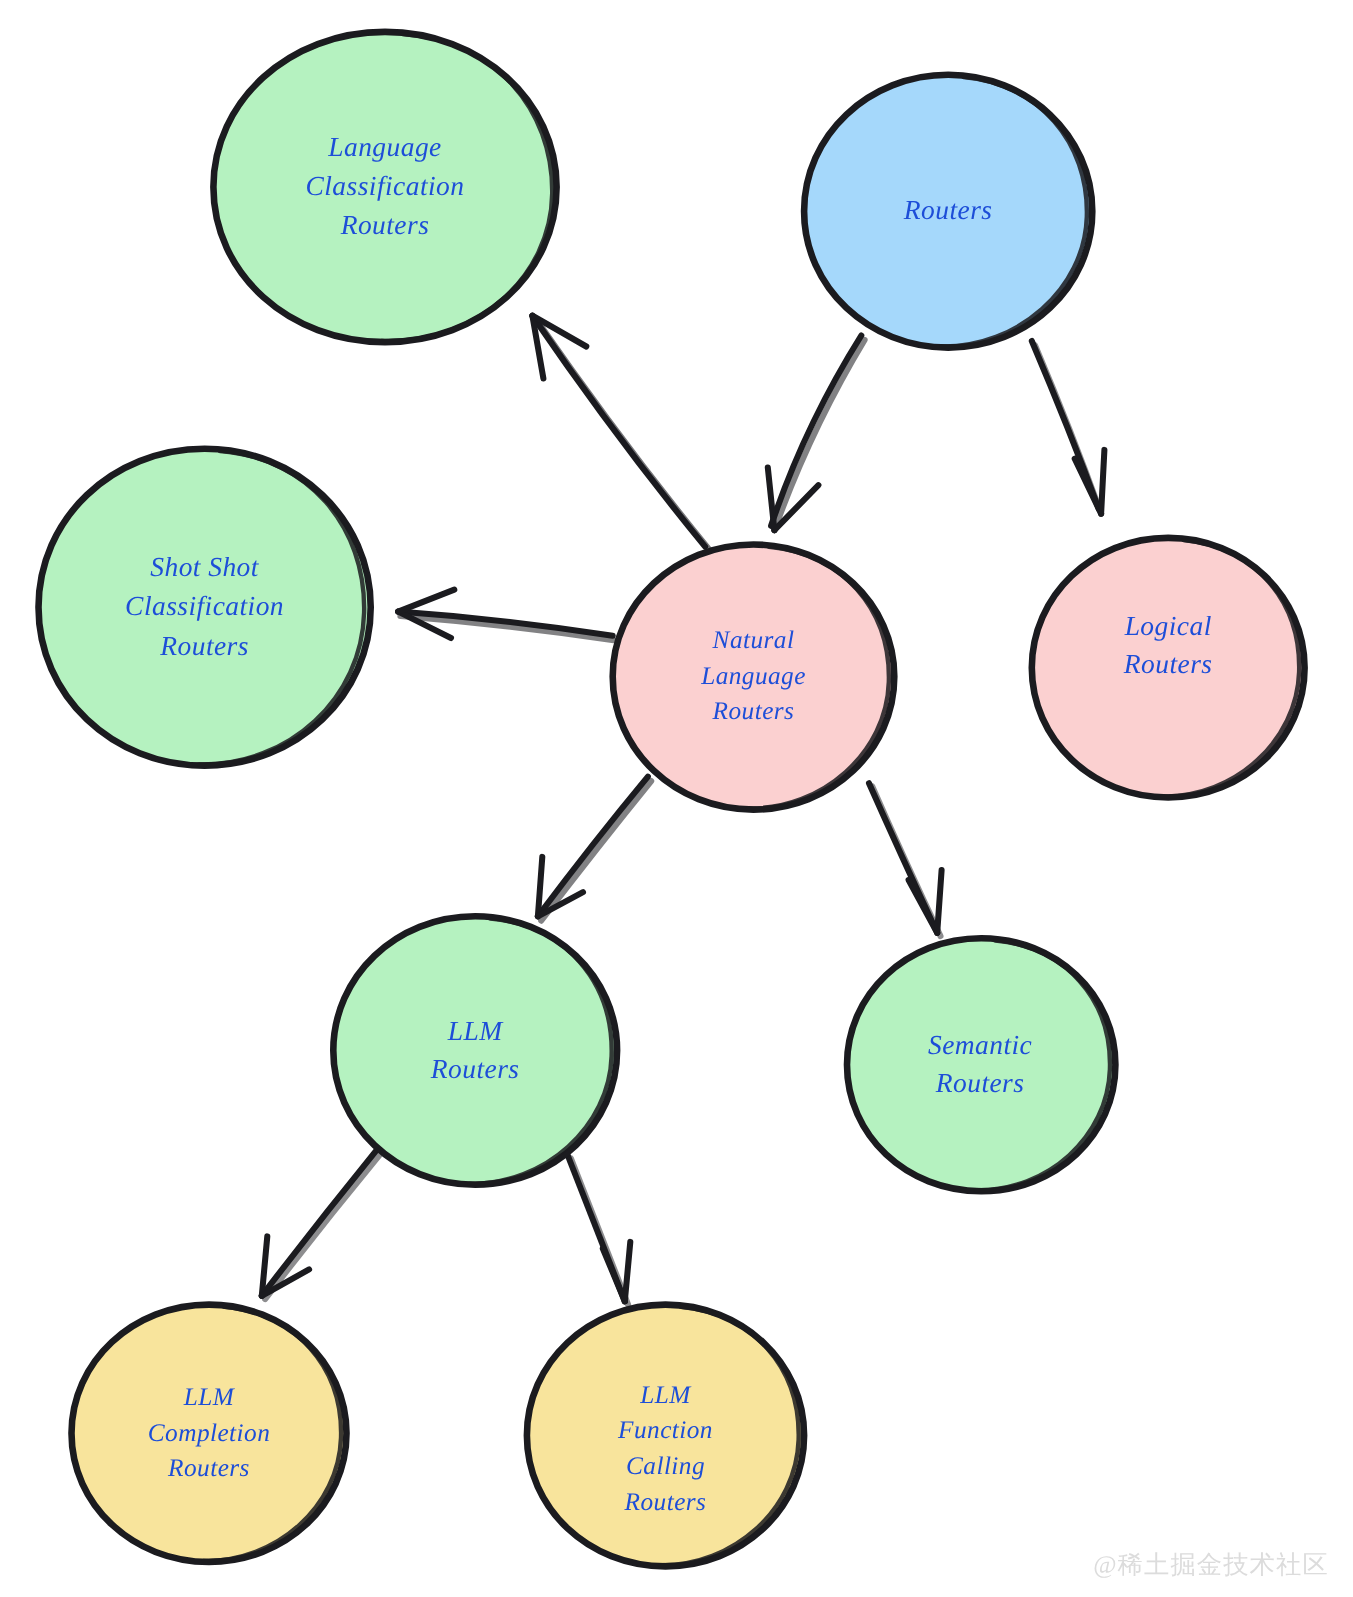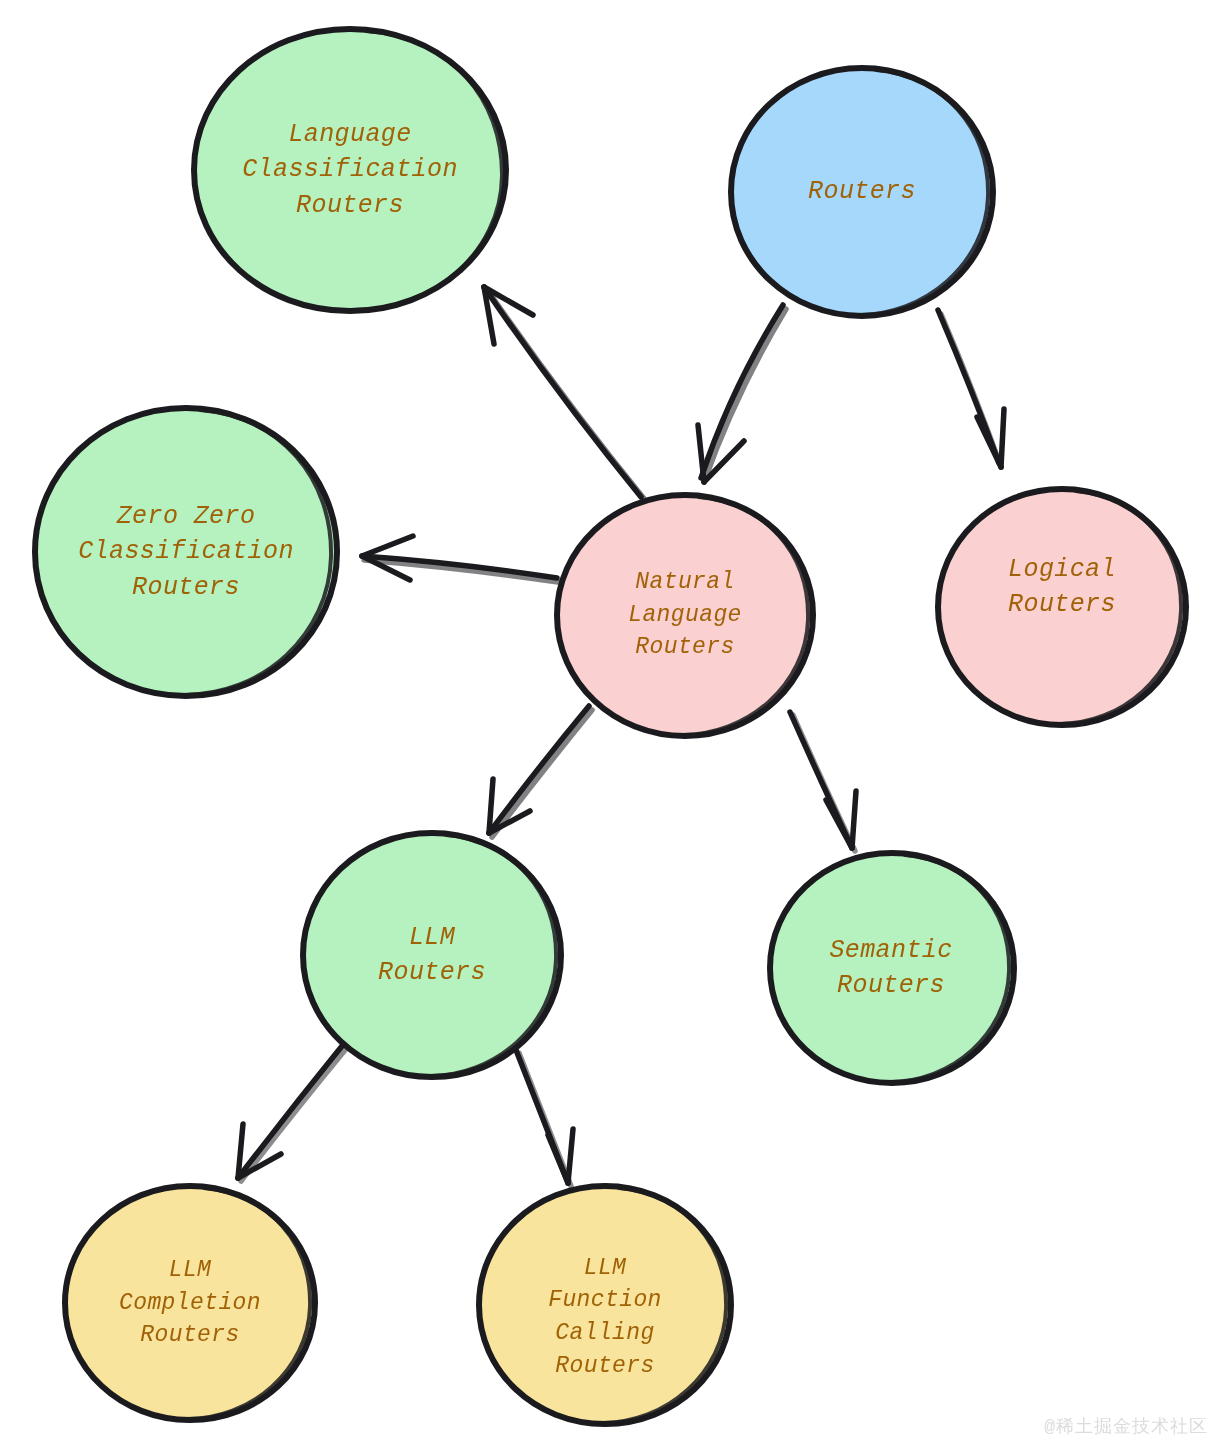--- a/index.html
+++ b/index.html
@@ -24,35 +24,35 @@
     width: 1230px;
     height: 1452px;
   }
   .node-label {
     position: absolute;
     display: flex;
     align-items: center;
     justify-content: center;
     text-align: center;
     pointer-events: none;
-    color: #a16207;
-    font-family: Liberation Mono, monospace;
+    color: #1d4ed8;
+    font-family: Liberation Serif, serif;
     font-size: 25px;
     line-height: 1.42;
     letter-spacing: 0.4px;
     font-style: italic;
     white-space: pre-line;
   }
   .watermark {
     position: absolute;
     right: 22px;
     bottom: 14px;
     color: #dcdcdc;
-    font-size: 18px;
-    font-family: Liberation Mono, monospace;
+    font-size: 23px;
+    font-family: Liberation Serif, serif;
     letter-spacing: 1px;
     user-select: none;
   }
 </style>
 </head>
 <body>
 
 <div id="canvas">
 
   <svg class="layer" viewBox="0 0 1230 1452">
@@ -164,21 +164,21 @@
       </g>
     </g>
   </svg>
 
   <div class="node-label" style="left:195px; top:90px; width:310px; height:160px;">Language
 Classification
 Routers</div>
 
   <div class="node-label" style="left:731px; top:152px; width:262px; height:80px;">Routers</div>
 
-  <div class="node-label" style="left:36px; top:472px; width:300px; height:160px;">Zero Zero
+  <div class="node-label" style="left:36px; top:472px; width:300px; height:160px;">Shot Shot
 Classification
 Routers</div>
 
   <div class="node-label" style="left:557px; top:537px; width:256px; height:156px; font-size:23px;">Natural
 Language
 Routers</div>
 
   <div class="node-label" style="left:938px; top:531px; width:248px; height:112px;">Logical
 Routers</div>
 

